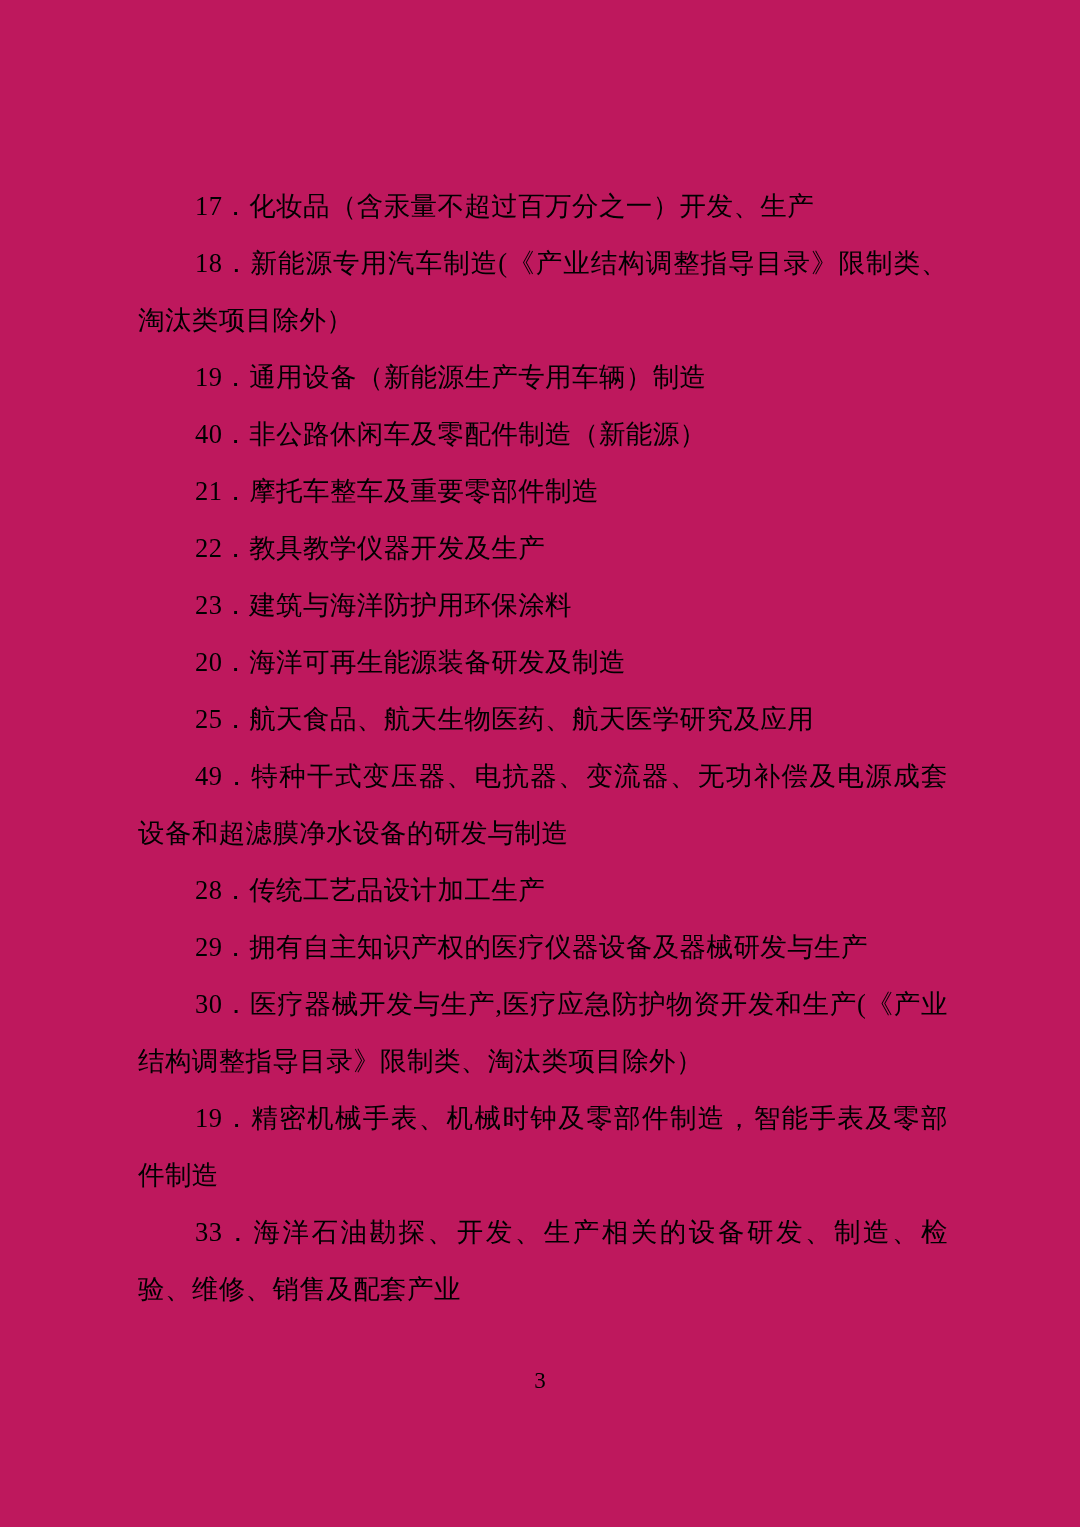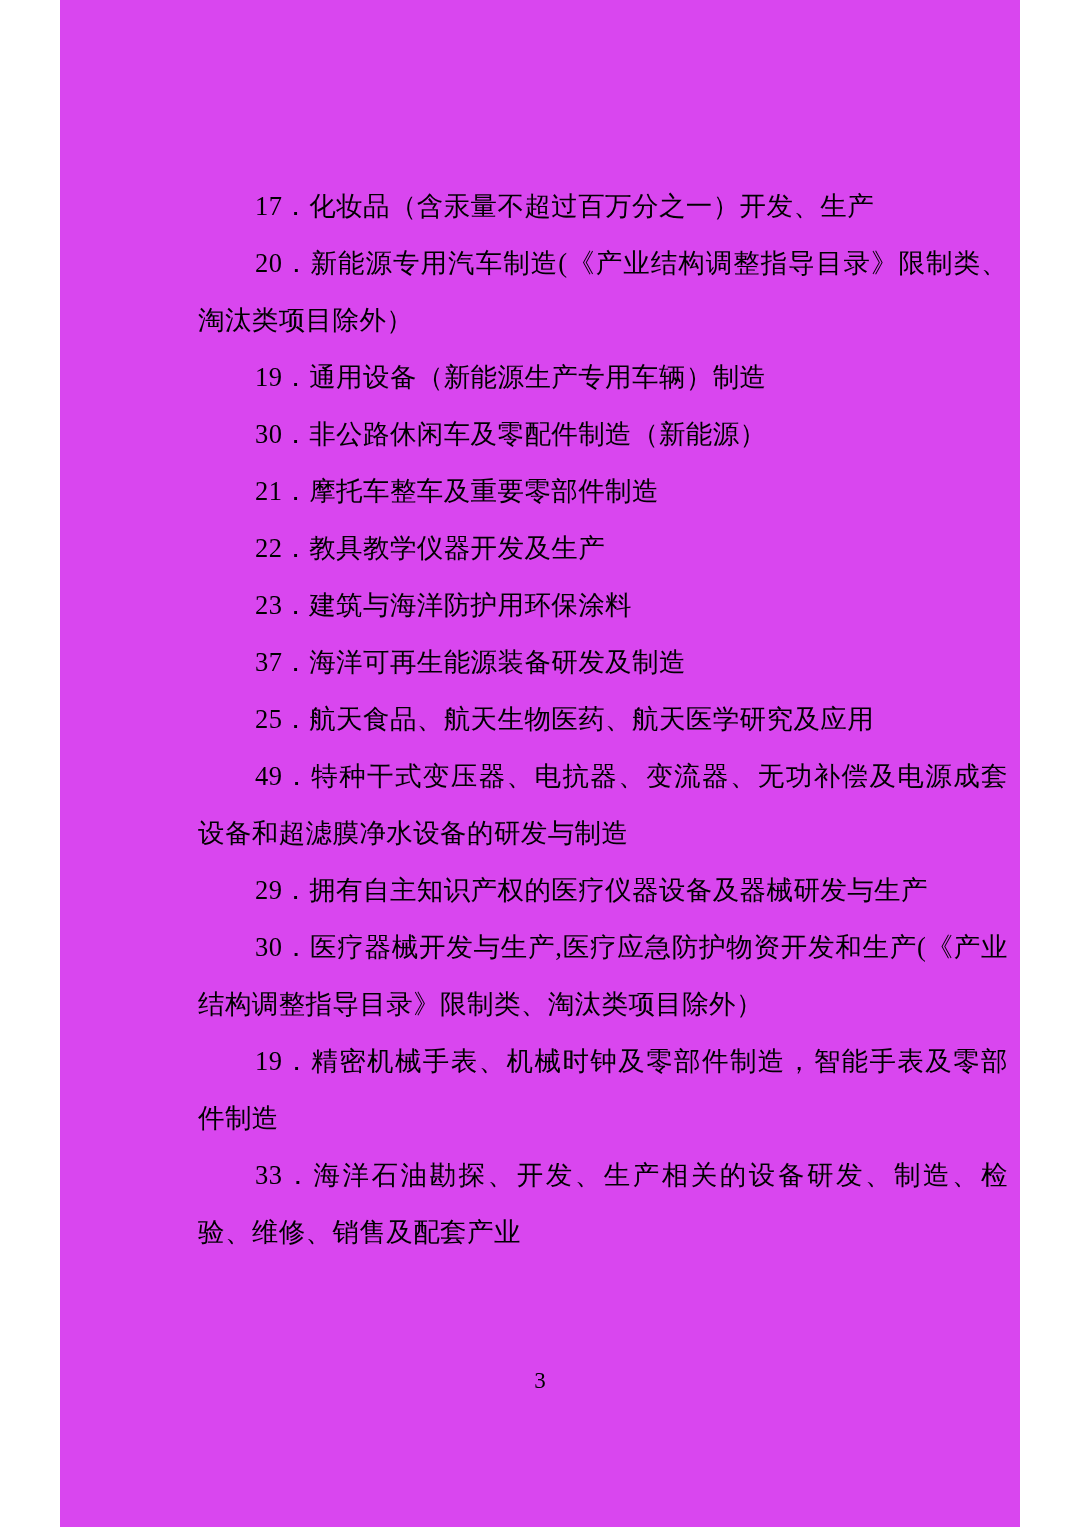--- a/index.html
+++ b/index.html
@@ -2,23 +2,23 @@
 <html><head>
 <meta charset="utf-8">
 <style>
   html, body {
     margin: 0;
     padding: 0;
     background: #ffffff;
   }
   .page {
     position: relative;
-    width: 960px;
+    width: 1080px;
     height: 1527px;
-    background: #d946ef;
+    background: #be185d;
     margin: 0 auto;
     overflow: hidden;
     font-family: "Liberation Serif", "DejaVu Serif", serif;
     color: #000000;
   }
   .content {
     position: absolute;
     left: 138px;
     top: 178px;
     width: 810px;
@@ -44,28 +44,29 @@
     font-size: 23px;
     font-family: "Liberation Serif", "DejaVu Serif", serif;
   }
 </style>
 </head>
 <body>
 
 <div class="page">
   <div class="content">
     <p class="para indent">17．化妆品（含汞量不超过百万分之一）开发、生产</p>
-    <p class="para indent">20．新能源专用汽车制造(《产业结构调整指导目录》限制类、淘汰类项目除外）</p>
+    <p class="para indent">18．新能源专用汽车制造(《产业结构调整指导目录》限制类、淘汰类项目除外）</p>
     <p class="para indent">19．通用设备（新能源生产专用车辆）制造</p>
-    <p class="para indent">30．非公路休闲车及零配件制造（新能源）</p>
+    <p class="para indent">40．非公路休闲车及零配件制造（新能源）</p>
     <p class="para indent">21．摩托车整车及重要零部件制造</p>
     <p class="para indent">22．教具教学仪器开发及生产</p>
     <p class="para indent">23．建筑与海洋防护用环保涂料</p>
-    <p class="para indent">37．海洋可再生能源装备研发及制造</p>
+    <p class="para indent">20．海洋可再生能源装备研发及制造</p>
     <p class="para indent">25．航天食品、航天生物医药、航天医学研究及应用</p>
     <p class="para indent">49．特种干式变压器、电抗器、变流器、无功补偿及电源成套设备和超滤膜净水设备的研发与制造</p>
+    <p class="para indent">28．传统工艺品设计加工生产</p>
     <p class="para indent">29．拥有自主知识产权的医疗仪器设备及器械研发与生产</p>
     <p class="para indent">30．医疗器械开发与生产,医疗应急防护物资开发和生产(《产业结构调整指导目录》限制类、淘汰类项目除外）</p>
     <p class="para indent">19．精密机械手表、机械时钟及零部件制造，智能手表及零部件制造</p>
     <p class="para indent">33．海洋石油勘探、开发、生产相关的设备研发、制造、检验、维修、销售及配套产业</p>
   </div>
   <div class="page-number">3</div>
 </div>
 
 </body></html>

